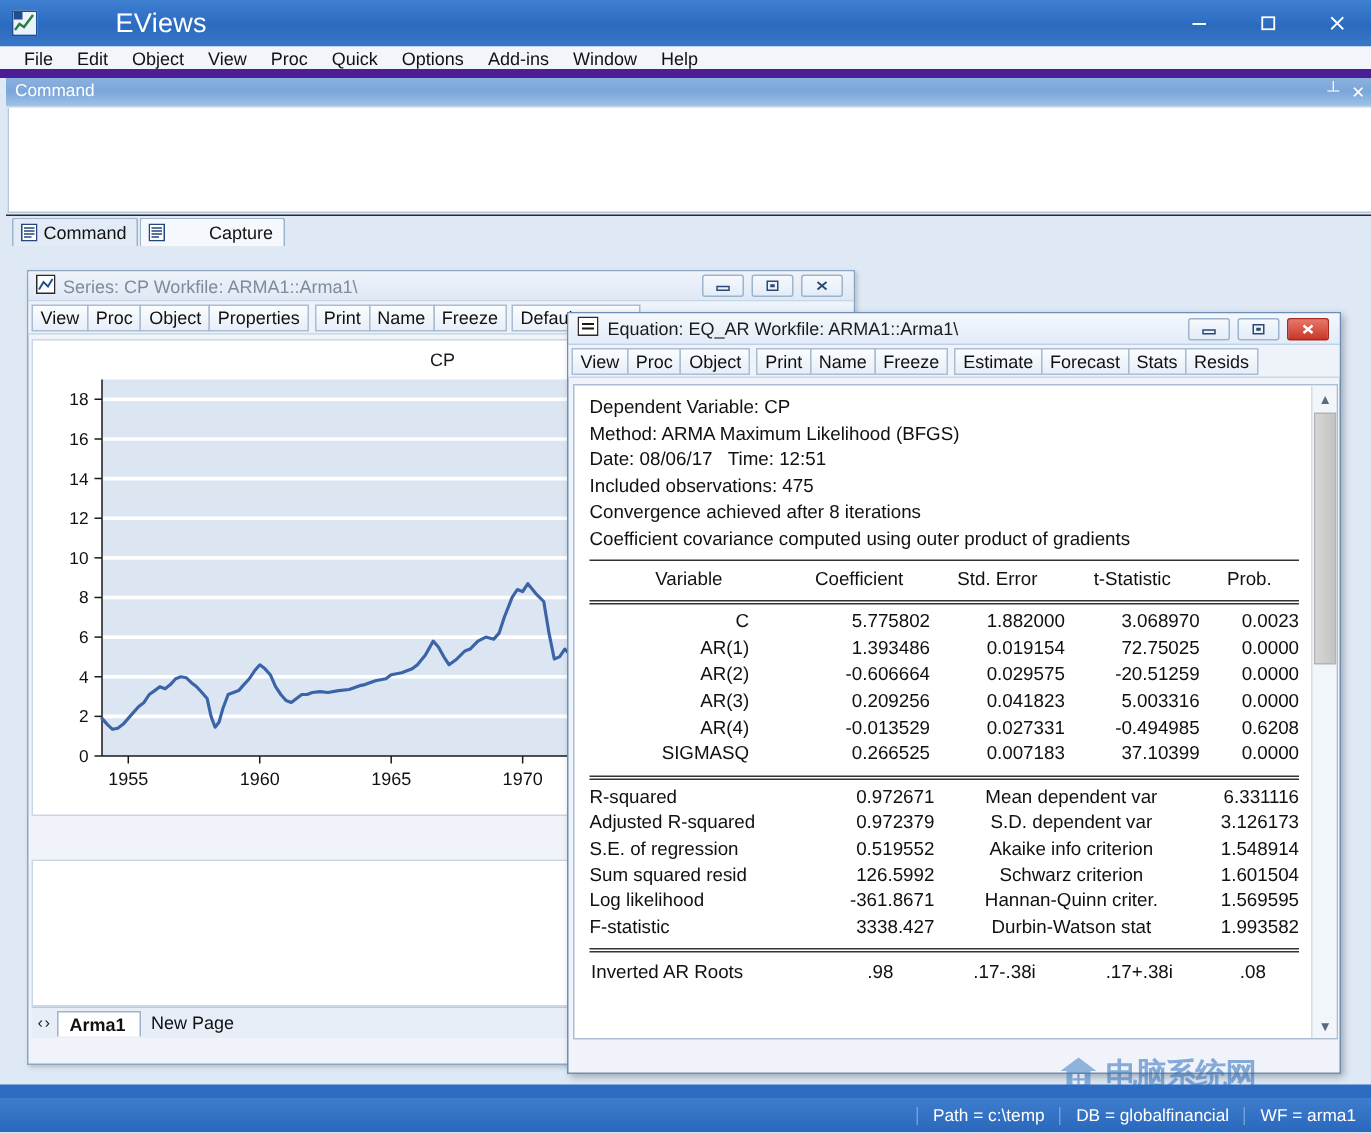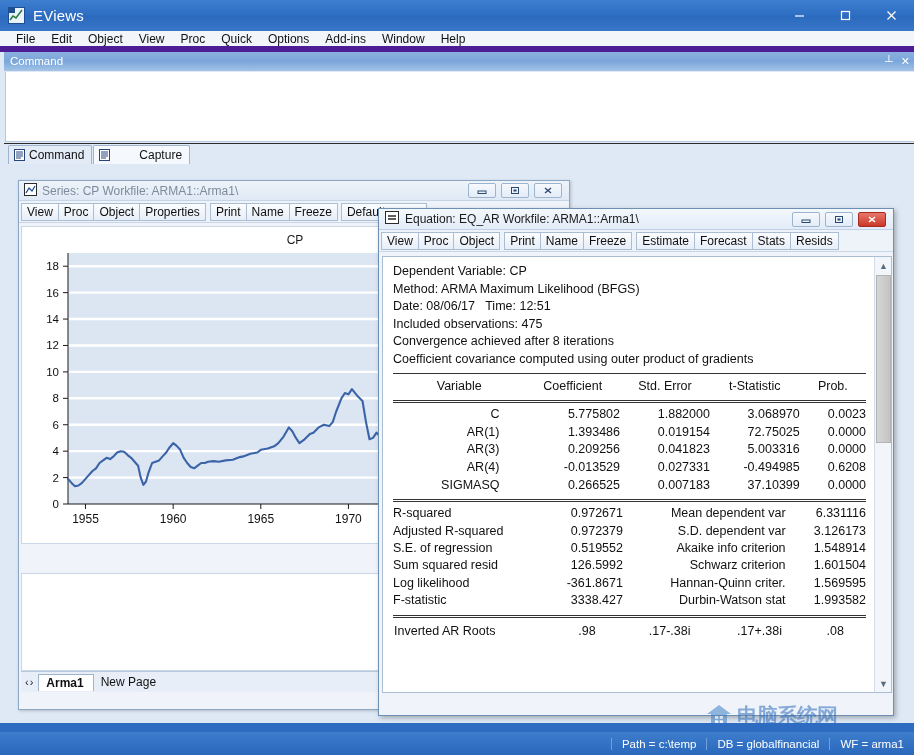--- a/index.html
+++ b/index.html
@@ -23,21 +23,21 @@
     position: absolute; left: 0; top: 0; width: 914px; height: 31px;
     background: linear-gradient(to bottom, #3f7fd0 0%, #2f6fc4 45%, #2b6abd 55%, #3a77c9 100%);
     display: flex; align-items: center;
   }
   .titlebar .app-icon {
     width: 17px; height: 17px; margin-left: 8px; margin-right: 8px;
     background: #ffffff; border: 1px solid #1d4f96; position: relative; flex: 0 0 auto;
   }
   .titlebar .app-icon svg { position: absolute; left: 0; top: 0; }
   .titlebar .app-title {
-    color: #ffffff; font-size: 15px; letter-spacing: .2px;
+    color: #ffffff; font-size: 18px; letter-spacing: .2px; margin-left: 44px;
   }
   .win-controls { margin-left: auto; display: flex; height: 31px; }
   .win-btn {
     width: 46px; height: 31px; display: flex; align-items: center; justify-content: center;
     color: #ffffff;
   }
   .win-btn svg { display: block; }
 
   
   .menubar {
@@ -236,21 +236,21 @@
   table.coef col.c1 { width: 28%; }
   table.coef col.c2 { width: 20%; }
   table.coef col.c3 { width: 19%; }
   table.coef col.c4 { width: 19%; }
   table.coef col.c5 { width: 14%; }
 
   table.stats { width: 100%; border-collapse: collapse; font-size: 12.5px; }
   table.stats td { padding: 0; line-height: 17.4px; }
   table.stats td.lbl { text-align: left; }
   table.stats td.val { text-align: right; padding-right: 16px; }
-  table.stats td.lbl2 { text-align: right; padding-left: 4px; }
+  table.stats td.lbl2 { text-align: center; padding-left: 4px; }
   table.stats td.val2 { text-align: right; }
 
   table.roots { width: 100%; border-collapse: collapse; font-size: 12.5px; }
   table.roots td { line-height: 18px; }
   table.roots td.rl { text-align: left; }
   table.roots td.rv { text-align: center; }
 
   
   .statusbar {
     position: absolute; left: 0; bottom: 0; width: 914px; height: 23px;
@@ -569,20 +569,27 @@
             <td class="num">0.0023</td>
           </tr>
           <tr>
             <td class="var">AR(1)</td>
             <td class="num">1.393486</td>
             <td class="num">0.019154</td>
             <td class="num">72.75025</td>
             <td class="num">0.0000</td>
           </tr>
           <tr>
+            <td class="var">AR(2)</td>
+            <td class="num">-0.606664</td>
+            <td class="num">0.029575</td>
+            <td class="num">-20.51259</td>
+            <td class="num">0.0000</td>
+          </tr>
+          <tr>
             <td class="var">AR(3)</td>
             <td class="num">0.209256</td>
             <td class="num">0.041823</td>
             <td class="num">5.003316</td>
             <td class="num">0.0000</td>
           </tr>
           <tr>
             <td class="var">AR(4)</td>
             <td class="num">-0.013529</td>
             <td class="num">0.027331</td>

